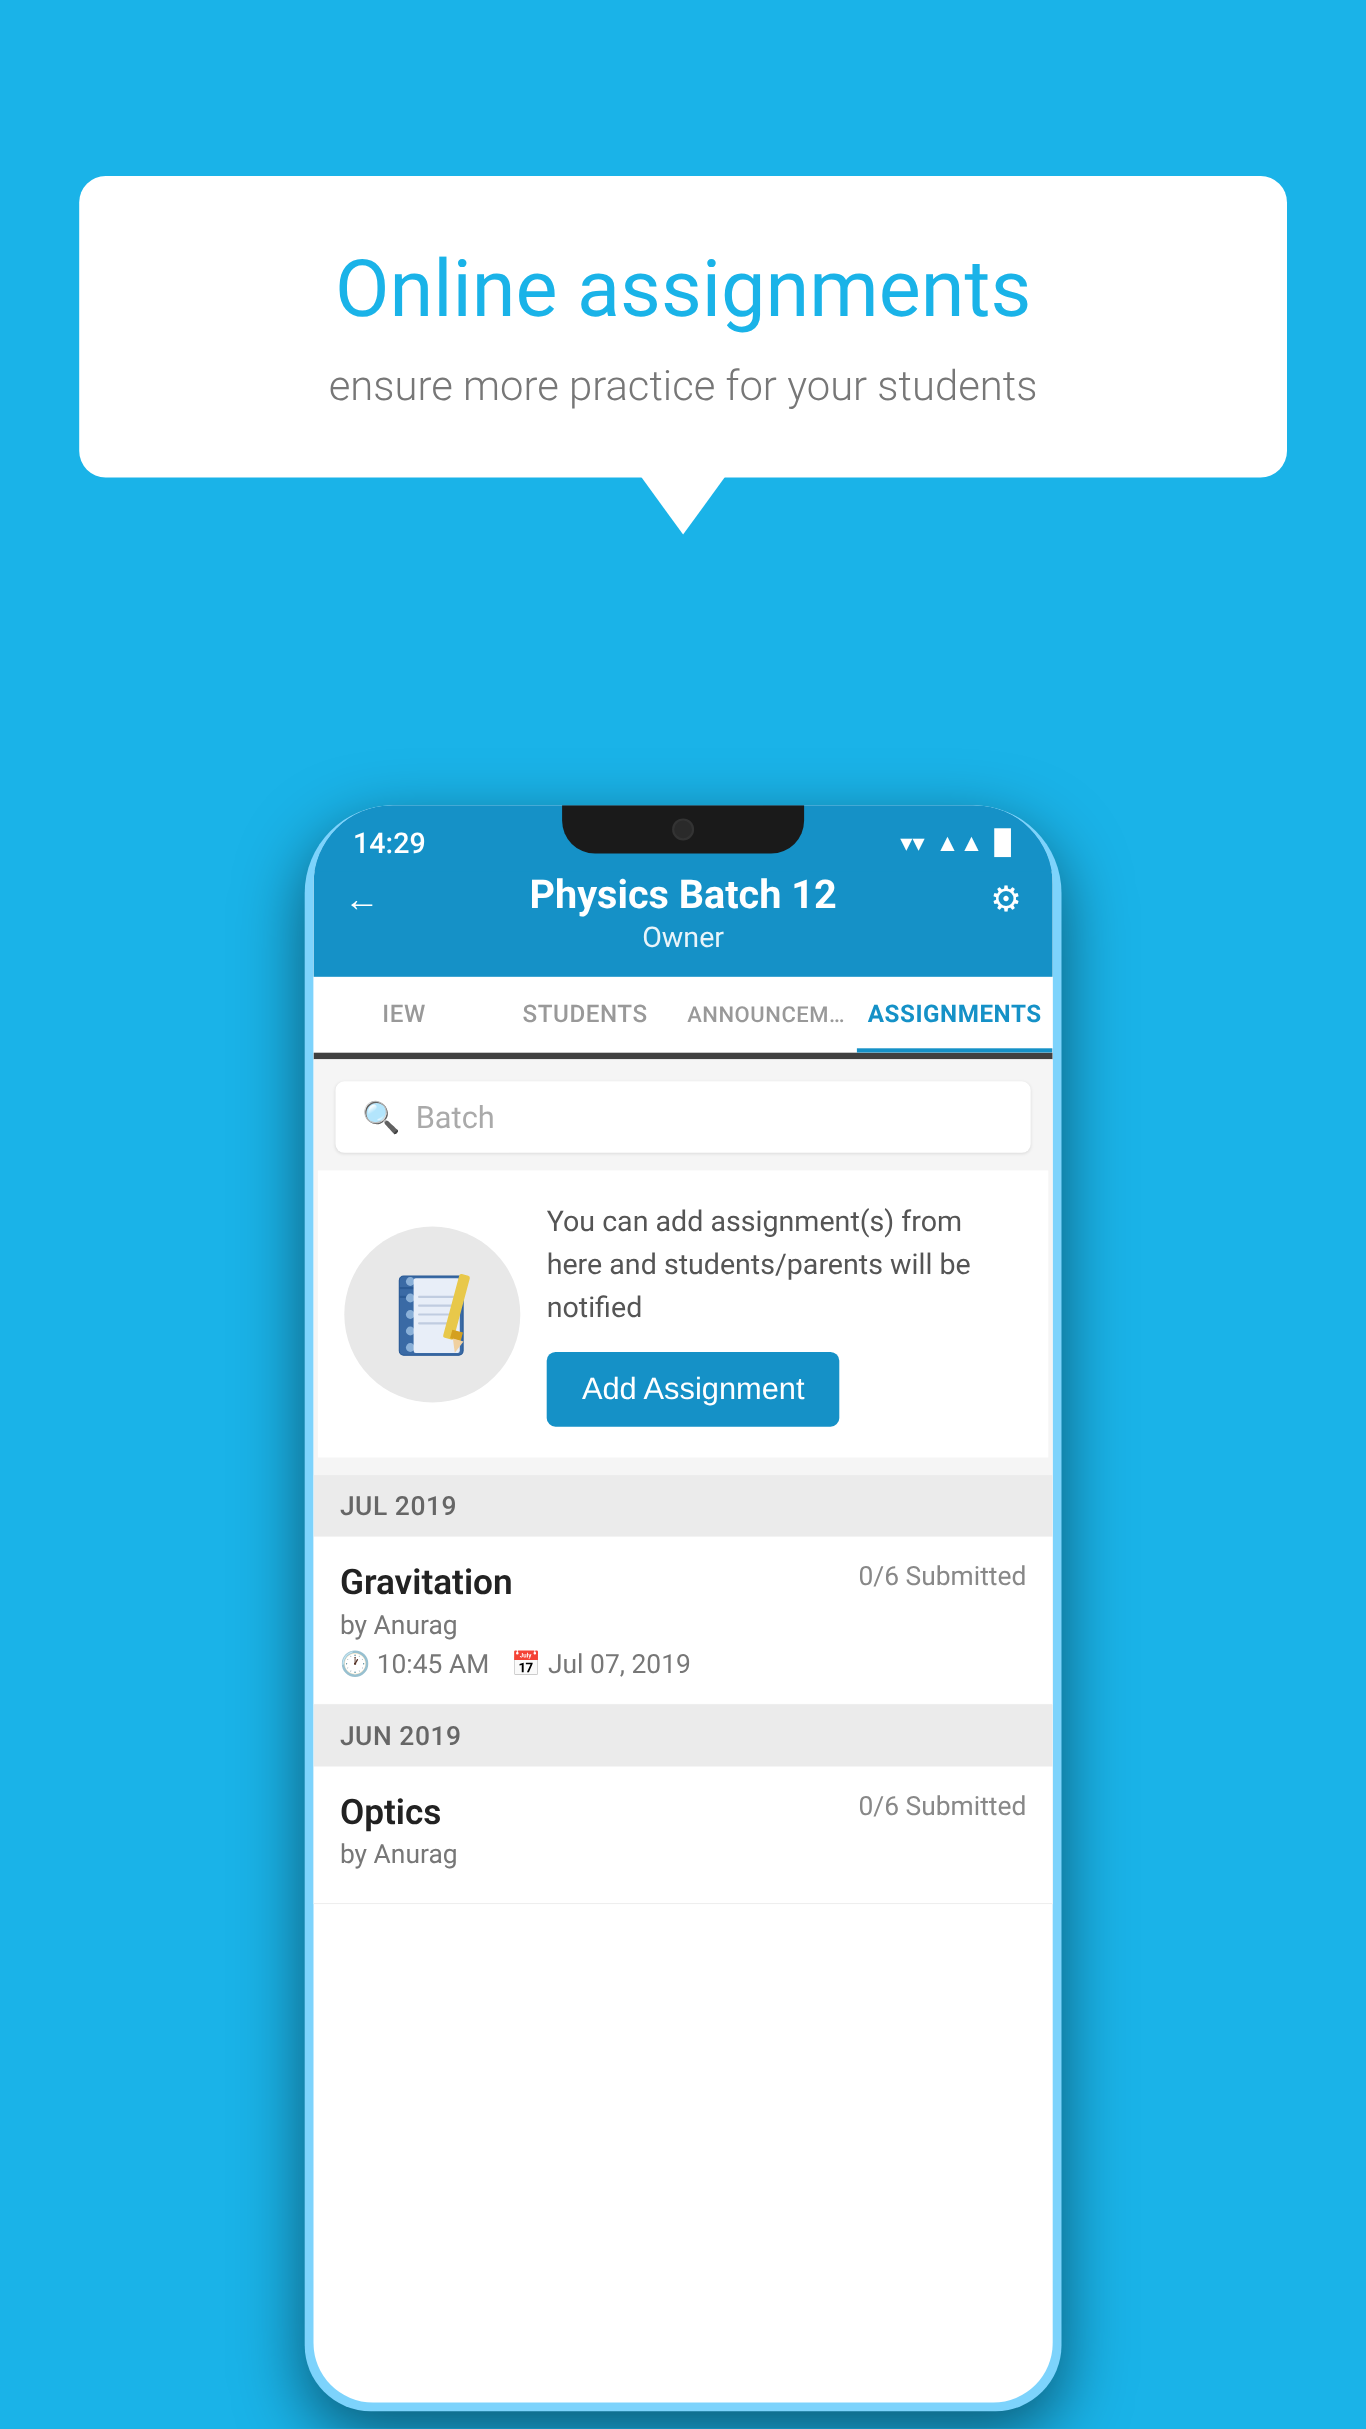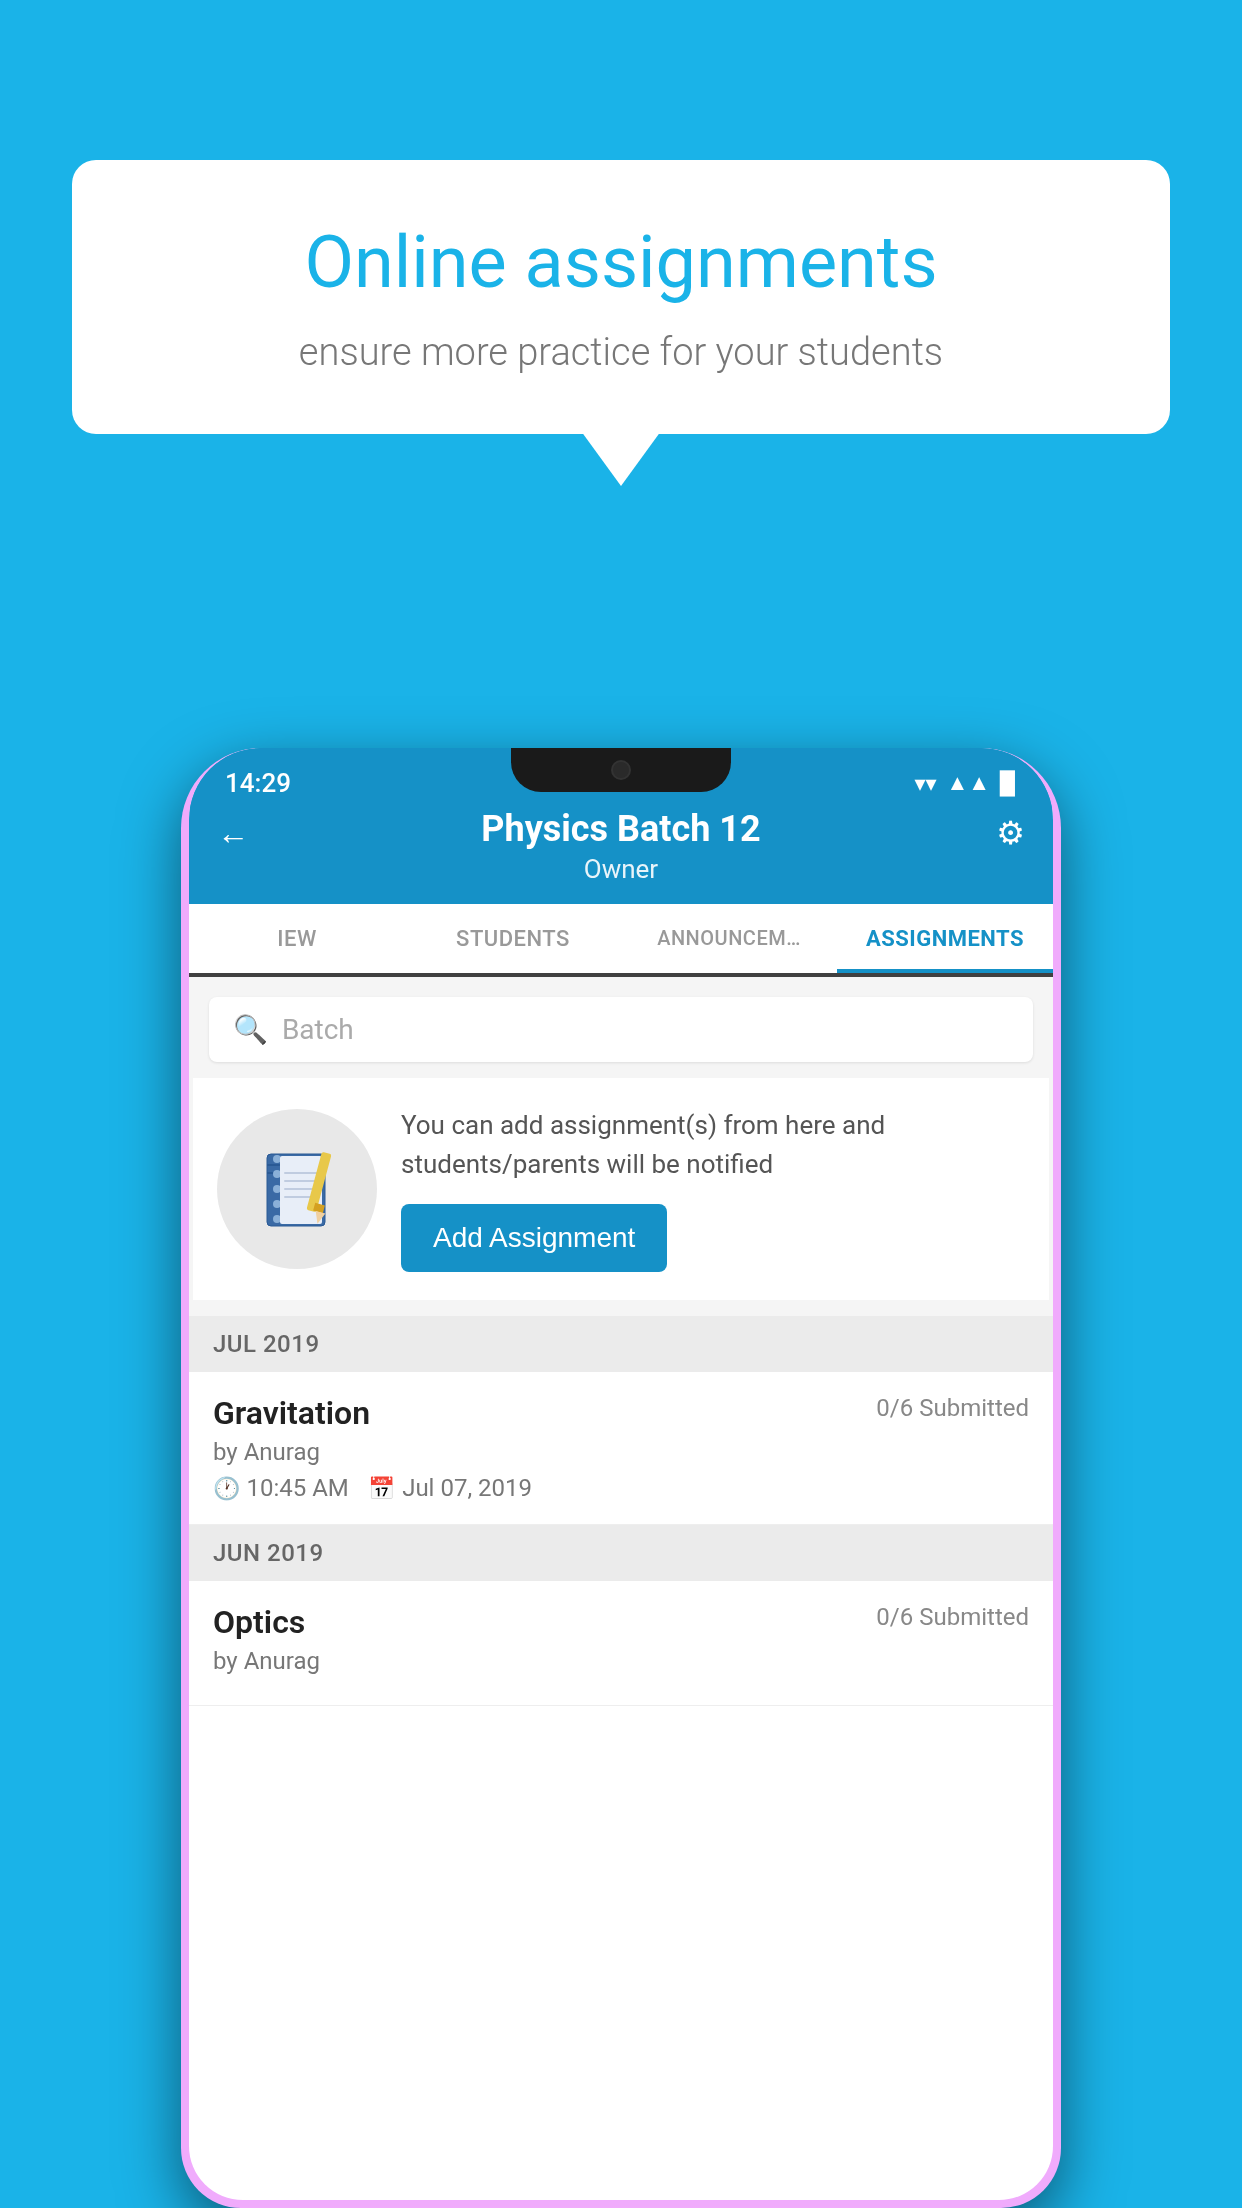--- a/index.html
+++ b/index.html
@@ -52,26 +52,26 @@
 
     .speech-bubble-subtitle {
       font-size: 38px;
       color: #777;
       font-weight: 300;
     }
 
     
     .phone-frame {
       position: absolute;
-      bottom: 0;
+      bottom: 16px;
       left: 50%;
       transform: translateX(-50%);
-      width: 880px;
+      width: 688px;
       height: 1460px;
-      background: #f0abfc;
+      background: #7dd3fc;
       border-radius: 80px 80px 60px 60px;
       overflow: hidden;
       box-shadow: 0 20px 60px rgba(0,0,0,0.5);
     }
 
     
     .phone-notch {
       position: absolute;
       top: 0;
       left: 50%;
@@ -172,21 +172,21 @@
     .header-subtitle {
       color: rgba(255,255,255,0.9);
       font-size: 26px;
       margin-top: 4px;
     }
 
     
     .tabs-bar {
       display: flex;
       background: white;
-      border-bottom: 4px solid #404040;
+      border-bottom: 6px solid #404040;
       overflow: hidden;
     }
 
     .tab-item {
       flex: 1;
       text-align: center;
       padding: 22px 10px;
       font-size: 22px;
       font-weight: 500;
       color: #999;

